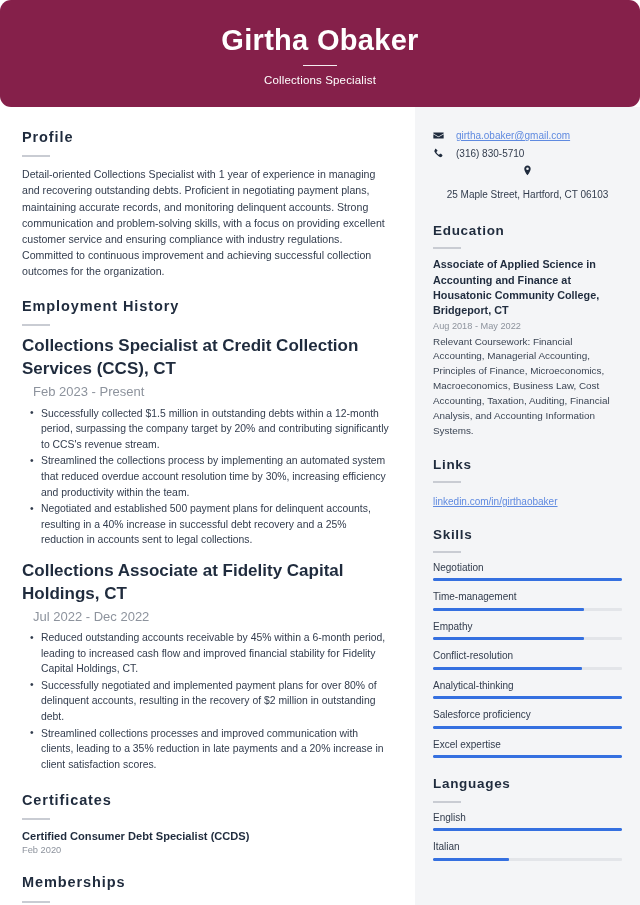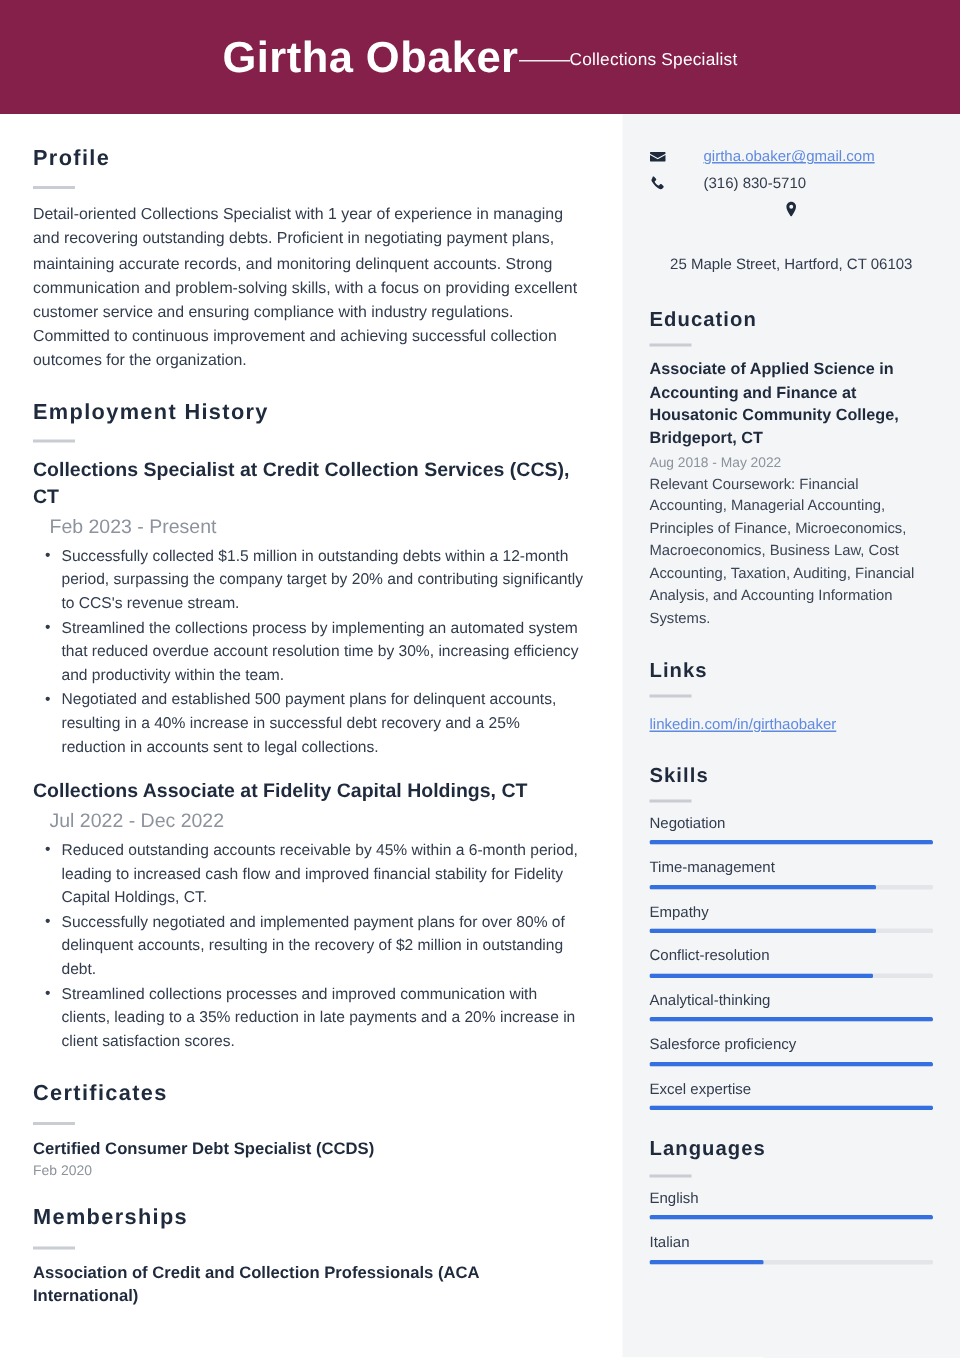--- a/index.html
+++ b/index.html
@@ -16,27 +16,28 @@
     position: relative;
     width: 640px;
     height: 905px;
     background: #ffffff;
     overflow: hidden;
   }
 
   
   .banner {
     width: 640px;
-    height: 76px;
+    height: 107px;
     background: #85204a;
     display: flex;
-    flex-direction: row;
+    flex-direction: column;
     align-items: center;
     justify-content: center;
     padding-top: 4px;
+    border-radius: 11px;
   }
   .banner-name {
     color: #ffffff;
     font-size: 29px;
     font-weight: 700;
     letter-spacing: 0.3px;
     line-height: 1.1;
   }
   .banner-rule {
     width: 34px;
@@ -94,21 +95,21 @@
   .side-col .sec { margin-bottom: 18px; }
 
   
   .para {
     font-size: 10.6px;
     line-height: 1.52;
     color: #323c4d;
   }
 
   .job-title {
-    font-size: 13px;
+    font-size: 17px;
     font-weight: 700;
     color: #1f2b3d;
     line-height: 1.35;
   }
   .job-date {
     font-size: 13px;
     color: #8d939d;
     margin-top: 2px;
     line-height: 1.4;
     margin-left: 11px;
@@ -158,21 +159,21 @@
     color: #1f2b3d;
     line-height: 1.35;
   }
 
   
   .contact-list { margin-bottom: 22px; }
   .contact-row {
     display: flex;
     align-items: center;
     margin-bottom: 5px;
-    gap: 25px;
+    gap: 12px;
   }
   .contact-row:last-child { margin-bottom: 0; flex-direction: column; }
   .c-icon {
     width: 11px;
     min-width: 11px;
     height: 11px;
     display: flex;
     align-items: center;
     justify-content: center;
     color: #1f2b3d;

